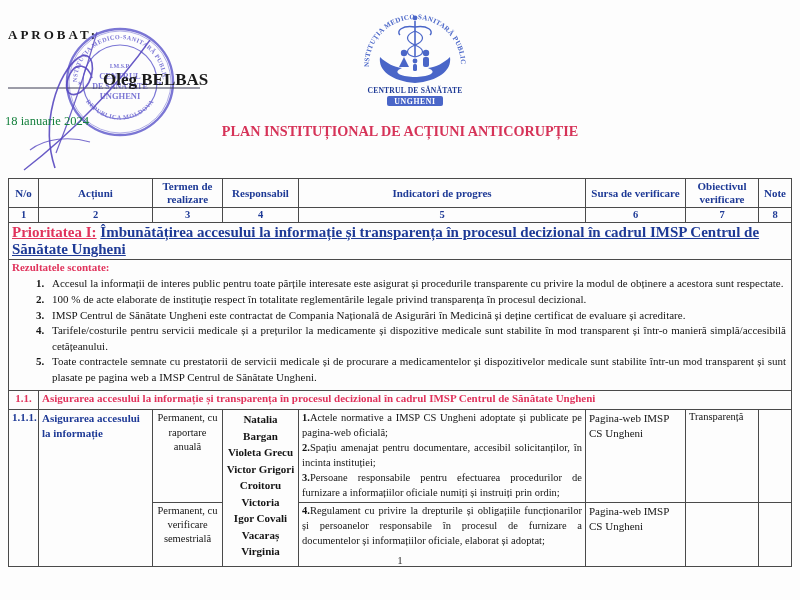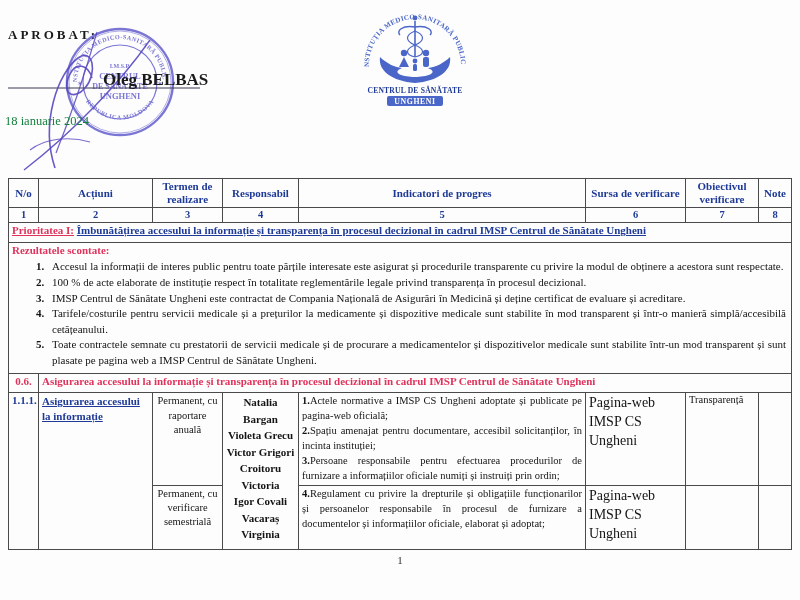--- a/index.html
+++ b/index.html
@@ -16,39 +16,39 @@
   .sig-svg{position:absolute;left:0;top:18px;z-index:4;}
   .logo-svg{position:absolute;left:352px;top:5px;z-index:1;}
   
   .doc-title{position:absolute;left:0;top:121px;width:800px;text-align:center;
     color:#d63358;font-weight:bold;font-size:14.2px;line-height:1.45;}
   
   .plan-table{position:absolute;left:8px;top:178px;width:783px;border-collapse:collapse;table-layout:fixed;}
   .plan-table td,.plan-table th{border:1px solid #4a4a4a;padding:1px 3px;vertical-align:top;overflow:hidden;}
   th.hdr{color:#1e3a96;font-size:11px;font-weight:bold;text-align:center;vertical-align:middle;line-height:1.2;height:26px;padding:1px 2px;}
   td.num-row{color:#1e3a96;font-size:10.5px;font-weight:bold;text-align:center;height:12px;line-height:1;vertical-align:middle;}
-  .priority-cell{height:17px;font-size:11px;vertical-align:middle;}
+  .priority-cell{height:17px;font-size:15px;vertical-align:middle;}
   .priority-label{color:#e0335c;font-weight:bold;text-decoration:underline;}
   .priority-text{color:#1e3a96;font-weight:bold;text-decoration:underline;}
   .results-cell{height:128px;font-size:11px;padding:2px 4px 4px 4px;}
   .results-label{color:#e0335c;font-weight:bold;margin-bottom:3px;}
   .r-item{display:flex;line-height:1.42;color:#141414;}
   .r-num{flex:0 0 16px;margin-left:24px;font-weight:bold;}
   .r-text{flex:1;text-align:justify;padding-right:2px;}
   .sec-num{color:#e0335c;font-weight:bold;text-align:center;font-size:11px;vertical-align:middle;height:16px;}
   .sec-text{color:#e0335c;font-weight:bold;font-size:11px;vertical-align:middle;padding-left:5px;}
   .sub-num{color:#1e3a96;font-weight:bold;font-size:11px;padding-top:2px;}
-  .action-cell{color:#1e3a96;font-weight:bold;font-size:11px;padding:2px 4px;line-height:1.3;text-decoration:underline;}
+  .action-cell{color:#1e3a96;font-weight:bold;font-size:11px;padding:2px 4px;line-height:1.3;}
   .term-cell{font-size:10.5px;text-align:center;padding-top:2px;line-height:1.35;color:#141414;}
   .resp-cell{font-size:11px;font-weight:bold;text-align:center;padding-top:1px;line-height:1.5;color:#141414;}
   .resp-cell span{display:block;}
   .ind-cell{font-size:10.5px;padding:2px 4px;color:#141414;}
   .ind-cell p{margin:0;text-align:justify;line-height:1.42;}
   .i-num{font-weight:bold;}
-  .src-cell{font-size:14px;padding:2px 3px;line-height:1.35;color:#141414;}
+  .src-cell{font-size:11px;padding:2px 3px;line-height:1.35;color:#141414;}
   .obj-cell{font-size:10.5px;padding:2px 3px;color:#141414;}
   .row-a td{height:77px;}
   .row-b td{height:61px;}
   
   .page-num{position:absolute;left:0;top:554px;width:800px;text-align:center;font-size:11px;color:#333;}
 </style>
 </head>
 <body>
 
 <div class="page">
@@ -109,20 +109,21 @@
         <rect x="61" y="59" width="4" height="7" rx="1.5"></rect>
     </g>
 
     <path d="M 28,52 C 26,66 40,76 63,78 C 86,76 100,66 98,52 C 92,58 84,62 76,63 C 88,68 74,72 63,72 C 52,72 38,68 50,63 C 42,62 34,58 28,52 Z" fill="#4a66c8"></path>
     <text x="63" y="88" text-anchor="middle" font-size="7.6" font-weight="bold" fill="#1e3a96" letter-spacing="0.2">CENTRUL DE SĂNĂTATE</text>
     <rect x="35" y="91" width="56" height="10" rx="2" fill="#4a66c8"></rect>
     <text x="63" y="99" text-anchor="middle" font-size="7.8" font-weight="bold" fill="#ffffff" letter-spacing="0.6">UNGHENI</text>
   </svg>
 
   <div class="doc-title">
+    <div>PLAN INSTITUȚIONAL DE ACȚIUNI ANTICORUPȚIE</div>
   </div>
 
   <table class="plan-table">
     <colgroup>
       <col style="width:30px">
         <col style="width:114px">
         <col style="width:70px">
         <col style="width:76px">
       <col style="width:287px">
         <col style="width:100px">
@@ -175,21 +176,21 @@
           <span class="r-num">4.</span>
           <span class="r-text">Tarifele/costurile pentru servicii medicale și a prețurilor la medicamente  și dispozitive medicale sunt stabilite în mod transparent și într-o manieră simplă/accesibilă cetățeanului.</span>
         </div>
         <div class="r-item">
           <span class="r-num">5.</span>
           <span class="r-text">Toate contractele semnate cu prestatorii de servicii medicale și de procurare a medicamentelor și dispozitivelor medicale sunt stabilite într-un mod transparent și sunt plasate pe pagina web a IMSP Centrul de Sănătate Ungheni.</span>
         </div>
       </td>
     </tr>
     <tr>
-      <td class="sec-num">0.6.</td>
+      <td class="sec-num">1.1.</td>
       <td class="sec-text" colspan="7">Asigurarea accesului la informație și transparența în procesul decizional în cadrul IMSP Centrul de Sănătate Ungheni</td>
     </tr>
     <tr class="row-a">
       <td class="sub-num" rowspan="2">1.1.1.</td>
       <td class="action-cell" rowspan="2">Asigurarea accesului la informație</td>
       <td class="term-cell">Permanent, cu raportare anuală</td>
       <td class="resp-cell" rowspan="2">
         <span>Natalia Bargan</span>
         <span>Violeta Grecu</span>
         <span>Victor Grigori</span>

